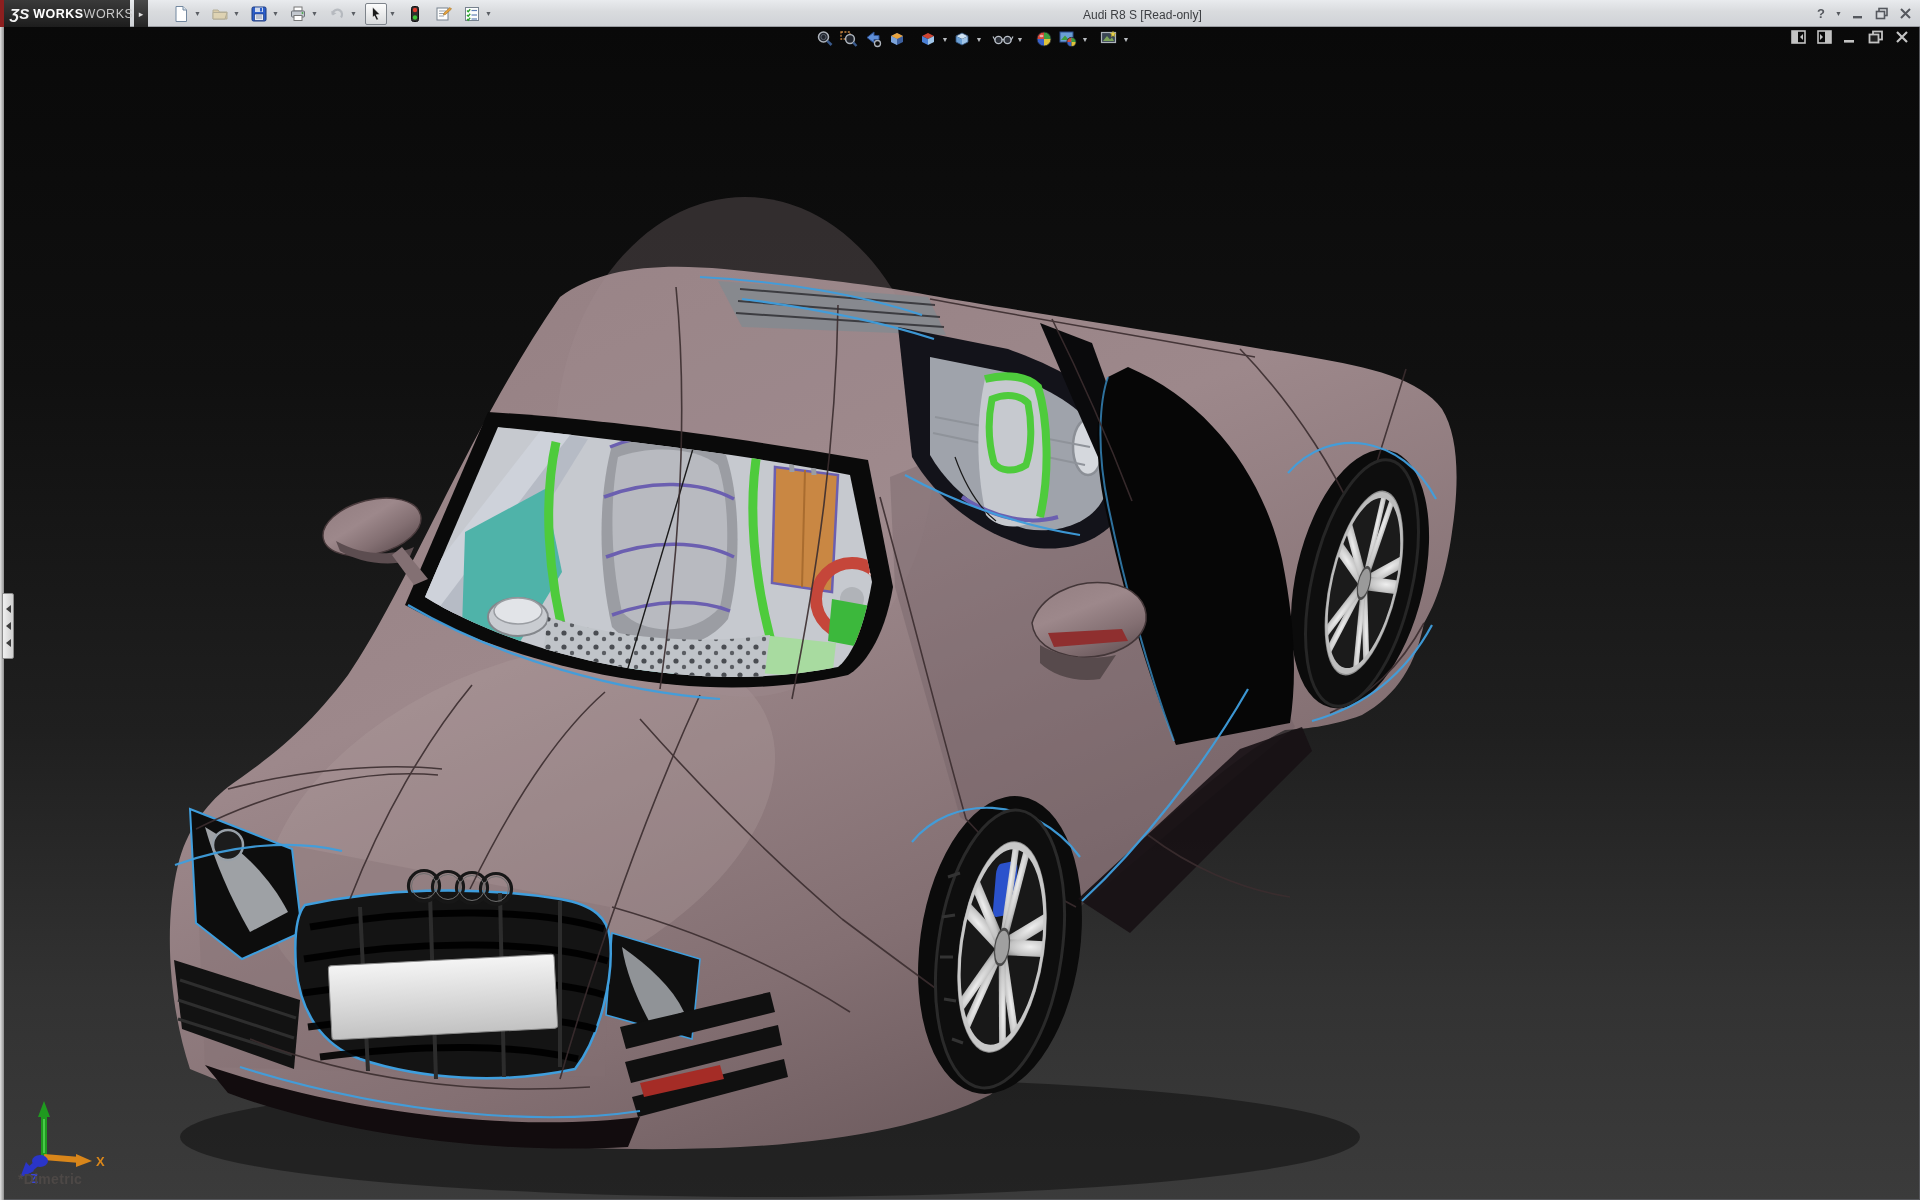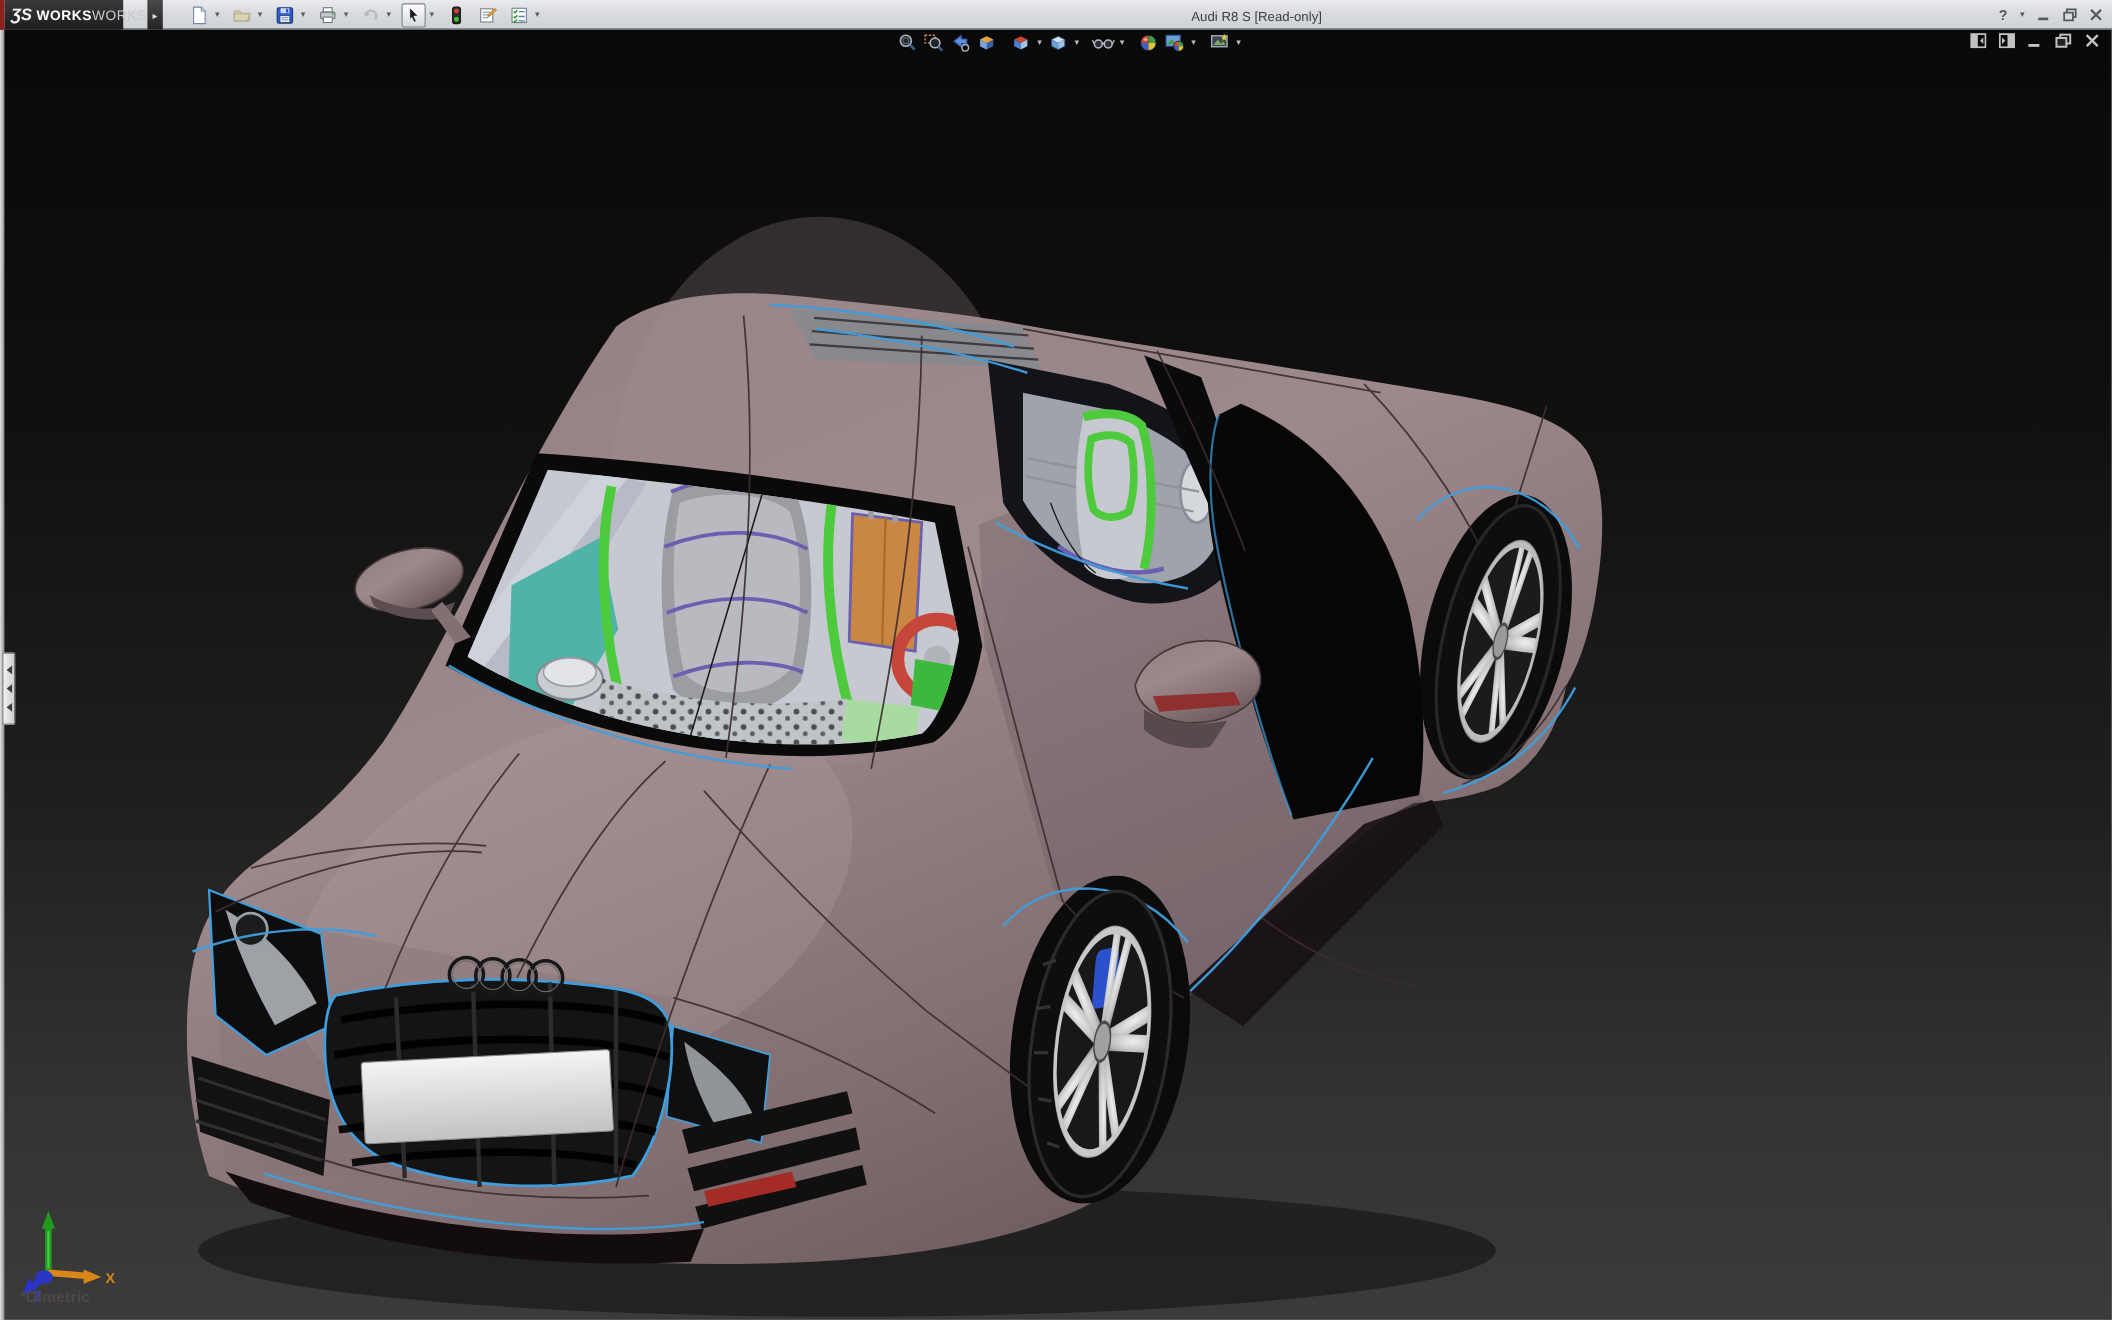--- a/index.html
+++ b/index.html
@@ -5,21 +5,21 @@
   * { margin:0; padding:0; box-sizing:border-box; }
   html,body { width:1920px; height:1200px; overflow:hidden; font-family:"Liberation Sans",sans-serif; background:#000; }
 
   
   .titlebar{
     position:absolute; left:0; top:0; width:1920px; height:27px;
     background:linear-gradient(180deg,#e9ebee 0%,#d9dbde 45%,#cfd2d6 100%);
     border-bottom:1px solid #9a9da2; z-index:50;
   }
   .logo-block{
-    position:absolute; left:0; top:0; height:27px; width:112px;
+    position:absolute; left:0; top:0; height:27px; width:130px;
     background:linear-gradient(180deg,#3a3a3a,#1d1d1d);
     border-left:4px solid #8d1f1f;
     display:flex; align-items:center; padding-left:6px; color:#fff;
   }
   .logo-glyph{ font-style:italic; font-weight:bold; font-size:15px; margin-right:4px; color:#f4f4f4;}
   .logo-solid{ font-weight:bold; font-size:12.5px; letter-spacing:.5px; color:#ffffff;}
   .logo-works{ font-weight:normal; font-size:12.5px; letter-spacing:.5px; color:#c9c9c9;}
   .logo-expand{
     position:absolute; left:134px; top:0; width:14px; height:27px;
     background:linear-gradient(180deg,#4a4a4a,#242424);

